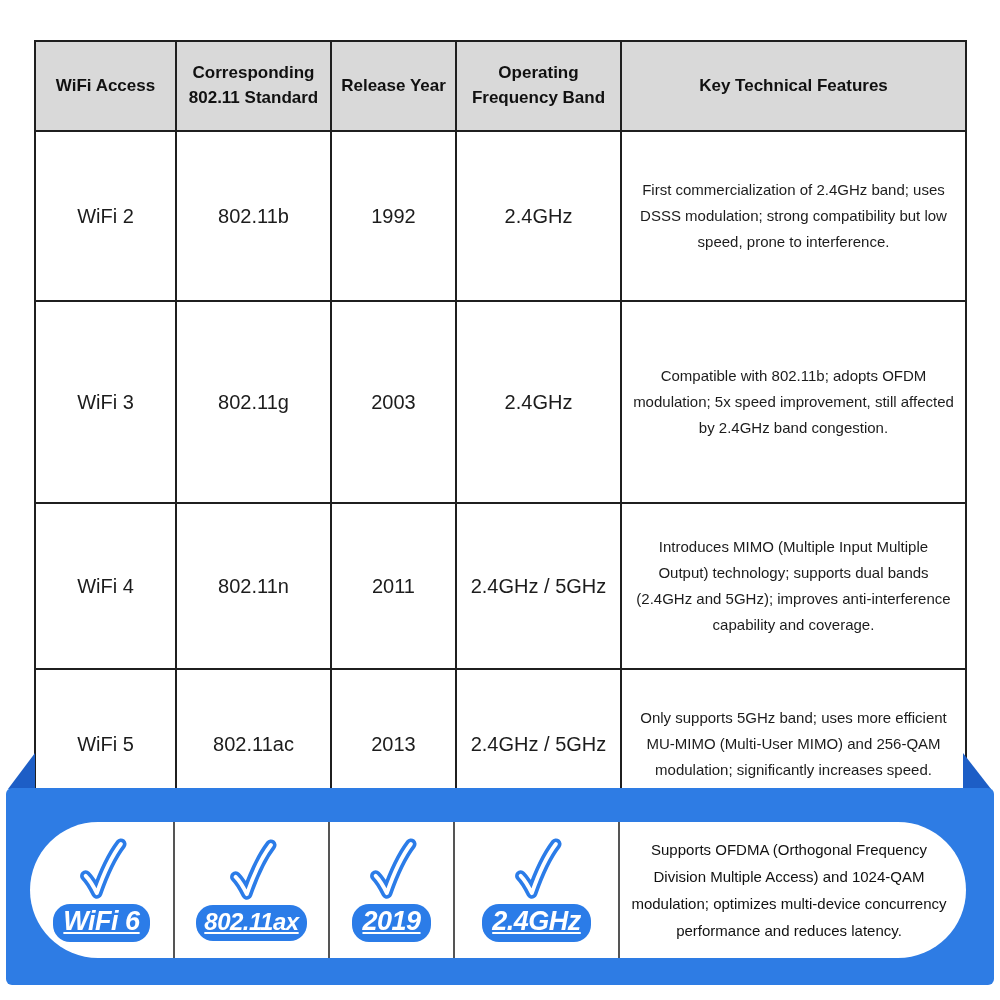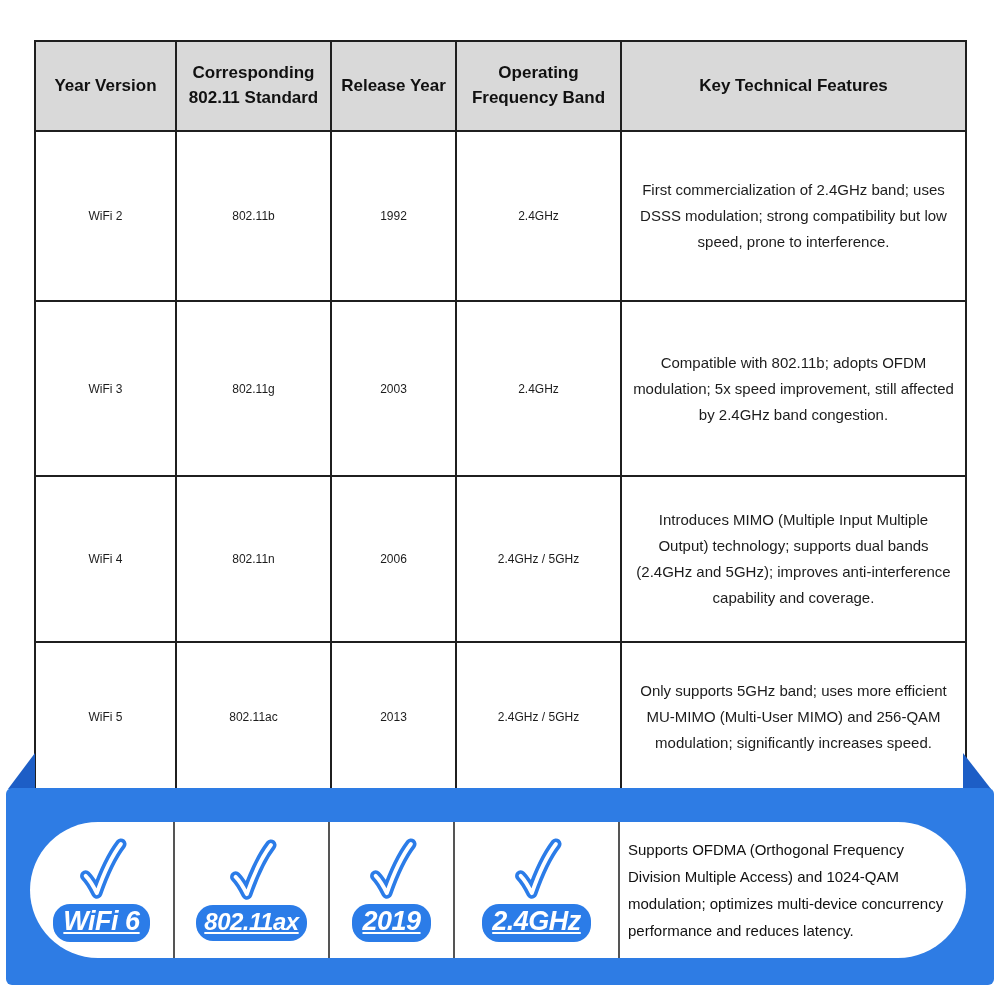--- a/index.html
+++ b/index.html
@@ -18,23 +18,23 @@
     border:2px solid #1f1f1f; text-align:center; vertical-align:middle;
     overflow:hidden;
   }
   table.wifi col.c1{width:141px;} table.wifi col.c2{width:155px;}
   table.wifi col.c3{width:125px;} table.wifi col.c4{width:165px;}
   table.wifi col.c5{width:345px;}
   table.wifi th {
     background:#d9d9d9; font-size:17px; font-weight:bold; line-height:1.45;
     height:90px; padding:4px 6px; color:#111;
   }
-  tr.r1 td{height:170px;} tr.r2 td{height:175px;}
+  tr.r1 td{height:170px;} tr.r2 td{height:202px;}
   tr.r3 td{height:166px;} tr.r4 td{height:150px;}
-  td.val { font-size:12px; }
+  td.val { font-size:20px; }
   td.feat { font-size:15px; line-height:26px; padding:6px 10px; }
 
   
   .fold {
     position:absolute; top:753px; width:27px; height:36px; background:#1d5ec6;
   }
   .fold.left  { left:8px;  clip-path:polygon(100% 0, 100% 100%, 0 100%); }
   .fold.right { left:963px; width:28px; clip-path:polygon(0 0, 100% 100%, 0 100%); }
   .band {
     position:absolute; left:6px; top:788px; width:988px; height:197px;
@@ -53,40 +53,40 @@
   .check-icon { width:52px; height:62px; flex:0 0 auto; }
   .blob {
     display:inline-block; background:#2b7ce8; color:#ffffff;
     font-weight:bold; font-style:italic; border-radius:17px;
     padding:3px 10px 5px 10px; letter-spacing:-0.5px; white-space:nowrap;
     font-size:27px; line-height:1.1;text-decoration:underline;
   }
   .blob.small { font-size:24px; padding:4px 8px 6px 8px; }
   .cap-feat {
     display:flex; align-items:center; justify-content:center;
-    font-size:15px; line-height:27px; text-align:left; color:#111;
+    font-size:15px; line-height:27px; text-align:center; color:#111;
     padding:4px 16px 4px 8px; border-right:none;
   }
 </style>
 </head>
 <body>
 
 <div class="stage">
 
   <table class="wifi">
     <colgroup>
         <col class="c1">
         <col class="c2">
         <col class="c3">
         <col class="c4">
         <col class="c5">
       </colgroup>
     <tbody>
         <tr>
-      <th>Year Version</th>
+      <th>WiFi Access</th>
       <th>Corresponding 802.11 Standard</th>
       <th>Release Year</th>
       <th>Operating Frequency Band</th>
       <th>Key Technical Features</th>
     </tr>
     <tr class="r1">
       <td class="val">WiFi 2</td>
       <td class="val">802.11b</td>
       <td class="val">1992</td>
       <td class="val">2.4GHz</td>
@@ -95,21 +95,21 @@
     <tr class="r2">
       <td class="val">WiFi 3</td>
       <td class="val">802.11g</td>
       <td class="val">2003</td>
       <td class="val">2.4GHz</td>
       <td class="feat">Compatible with 802.11b; adopts OFDM modulation; 5x speed improvement, still affected by 2.4GHz band congestion.</td>
     </tr>
     <tr class="r3">
       <td class="val">WiFi 4</td>
       <td class="val">802.11n</td>
-      <td class="val">2006</td>
+      <td class="val">2011</td>
       <td class="val">2.4GHz / 5GHz</td>
       <td class="feat">Introduces MIMO (Multiple Input Multiple Output) technology; supports dual bands (2.4GHz and 5GHz); improves anti-interference capability and coverage.</td>
     </tr>
     <tr class="r4">
       <td class="val">WiFi 5</td>
       <td class="val">802.11ac</td>
       <td class="val">2013</td>
       <td class="val">2.4GHz / 5GHz</td>
       <td class="feat">Only supports 5GHz band; uses more efficient MU-MIMO (Multi-User MIMO) and 256-QAM modulation; significantly increases speed.</td>
     </tr>

